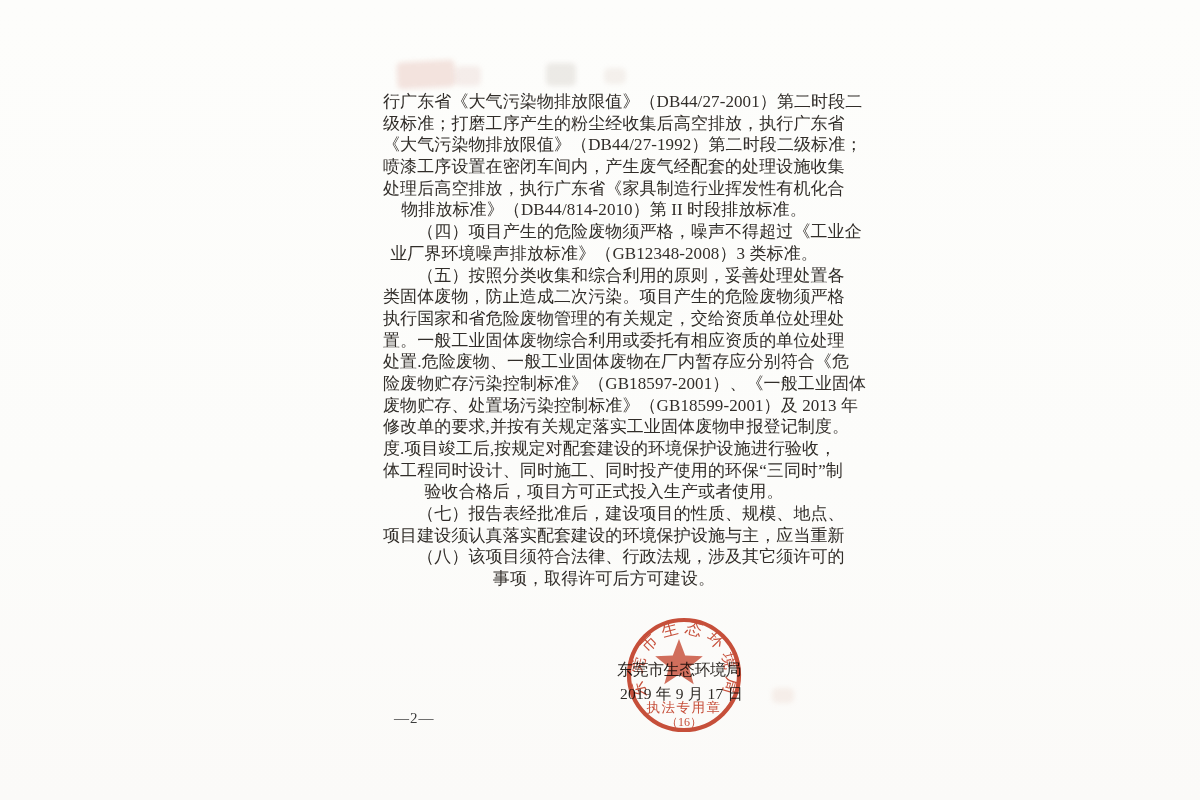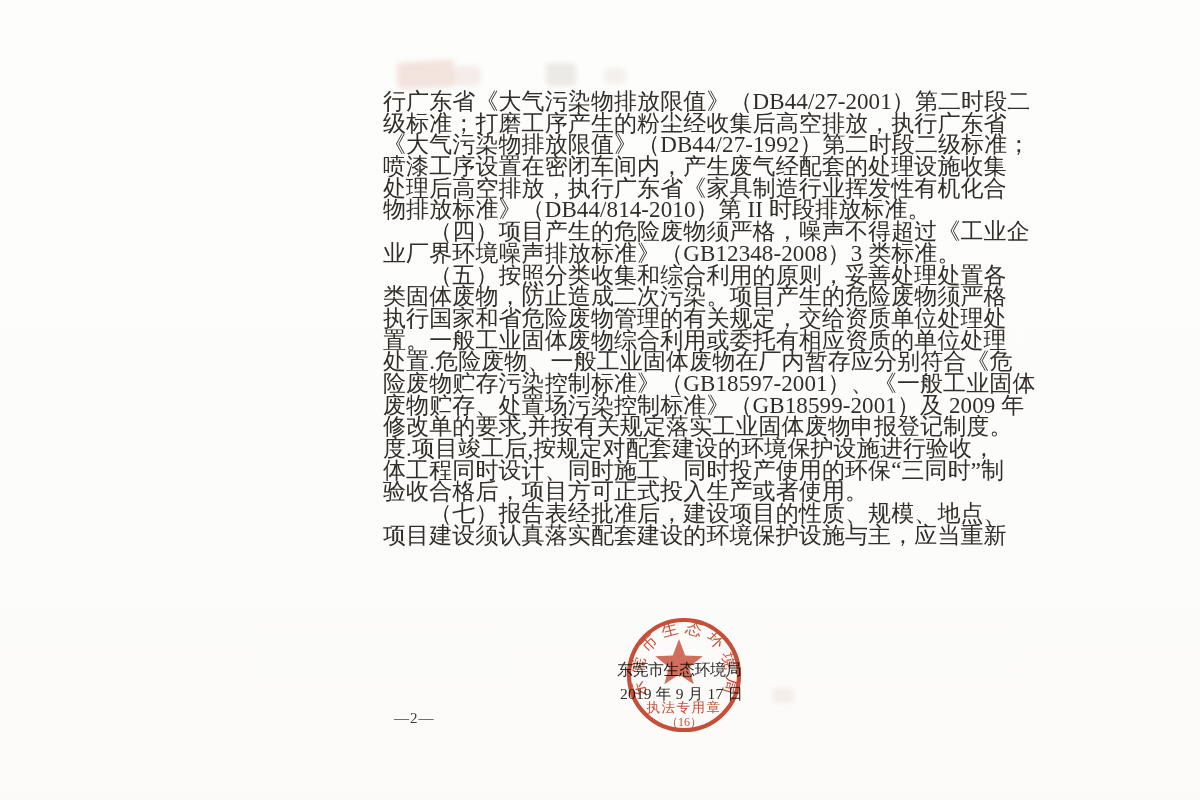--- a/index.html
+++ b/index.html
@@ -5,21 +5,21 @@
   html,body{margin:0;padding:0;}
   body{
     width:1200px;height:800px;position:relative;overflow:hidden;
     background:#fcfcfa;
     font-family:"Liberation Serif","DejaVu Serif",serif;
   }
   .sheet{position:absolute;inset:0;background:linear-gradient(180deg,#fdfdfb 0%,#fcfcfa 60%,#fbfaf8 100%);}
   
   .doc-text{
     position:absolute;left:383px;top:91px;width:442px;
-    font-size:23px;line-height:21.7px;letter-spacing:0.1px;
+    font-size:17px;line-height:21.7px;letter-spacing:0.1px;
     color:#312d29;
     text-align:center;
   }
   .line{height:21.7px;white-space:nowrap;}
   
   .ghost{position:absolute;border-radius:5px;filter:blur(2.5px);}
   .g1{left:397px;top:61px;width:58px;height:27px;background:rgba(208,138,118,.22);transform:rotate(-3deg);}
   .g2{left:455px;top:66px;width:26px;height:20px;background:rgba(200,150,140,.15);}
   .g3{left:546px;top:63px;width:30px;height:23px;background:rgba(160,148,140,.18);}
   .g4{left:604px;top:68px;width:22px;height:16px;background:rgba(185,152,140,.13);}
@@ -66,31 +66,35 @@
       <div class="line">　　（四）项目产生的危险废物须严格，噪声不得超过《工业企</div>
       <div class="line">业厂界环境噪声排放标准》（GB12348-2008）3 类标准。</div>
     </div>
     <div>
       <div class="line">　　（五）按照分类收集和综合利用的原则，妥善处理处置各</div>
       <div class="line">类固体废物，防止造成二次污染。项目产生的危险废物须严格</div>
       <div class="line">执行国家和省危险废物管理的有关规定，交给资质单位处理处</div>
       <div class="line">置。一般工业固体废物综合利用或委托有相应资质的单位处理</div>
       <div class="line">处置.危险废物、一般工业固体废物在厂内暂存应分别符合《危</div>
       <div class="line">险废物贮存污染控制标准》（GB18597-2001）、《一般工业固体</div>
-      <div class="line">废物贮存、处置场污染控制标准》（GB18599-2001）及 2009 年</div>
+      <div class="line">废物贮存、处置场污染控制标准》（GB18599-2001）及 2013 年</div>
       <div class="line">修改单的要求,并按有关规定落实工业固体废物申报登记制度。</div>
     </div>
     <div>
       <div class="line">度.项目竣工后,按规定对配套建设的环境保护设施进行验收，</div>
       <div class="line">体工程同时设计、同时施工、同时投产使用的环保“三同时”制</div>
       <div class="line">验收合格后，项目方可正式投入生产或者使用。</div>
     </div>
     <div>
       <div class="line">　　（七）报告表经批准后，建设项目的性质、规模、地点、</div>
       <div class="line">项目建设须认真落实配套建设的环境保护设施与主，应当重新</div>
+    </div>
+    <div>
+      <div class="line">　　（八）该项目须符合法律、行政法规，涉及其它须许可的</div>
+      <div class="line">事项，取得许可后方可建设。</div>
     </div>
   </div>
 
 <svg class="seal" viewBox="0 0 150 150">
   <circle cx="75" cy="75" r="55" fill="none" stroke-width="4.2" stroke="#c2371f"></circle>
   <defs>
     <path id="sealArc" d="M 40.6 99.1 A 42 42 0 1 1 109.4 99.1" fill="none"></path>
   </defs>
   <text font-size="16.5" letter-spacing="5.5" fill="#c2371f">
     <textPath href="#sealArc" startOffset="4">东莞市生态环境局</textPath>

